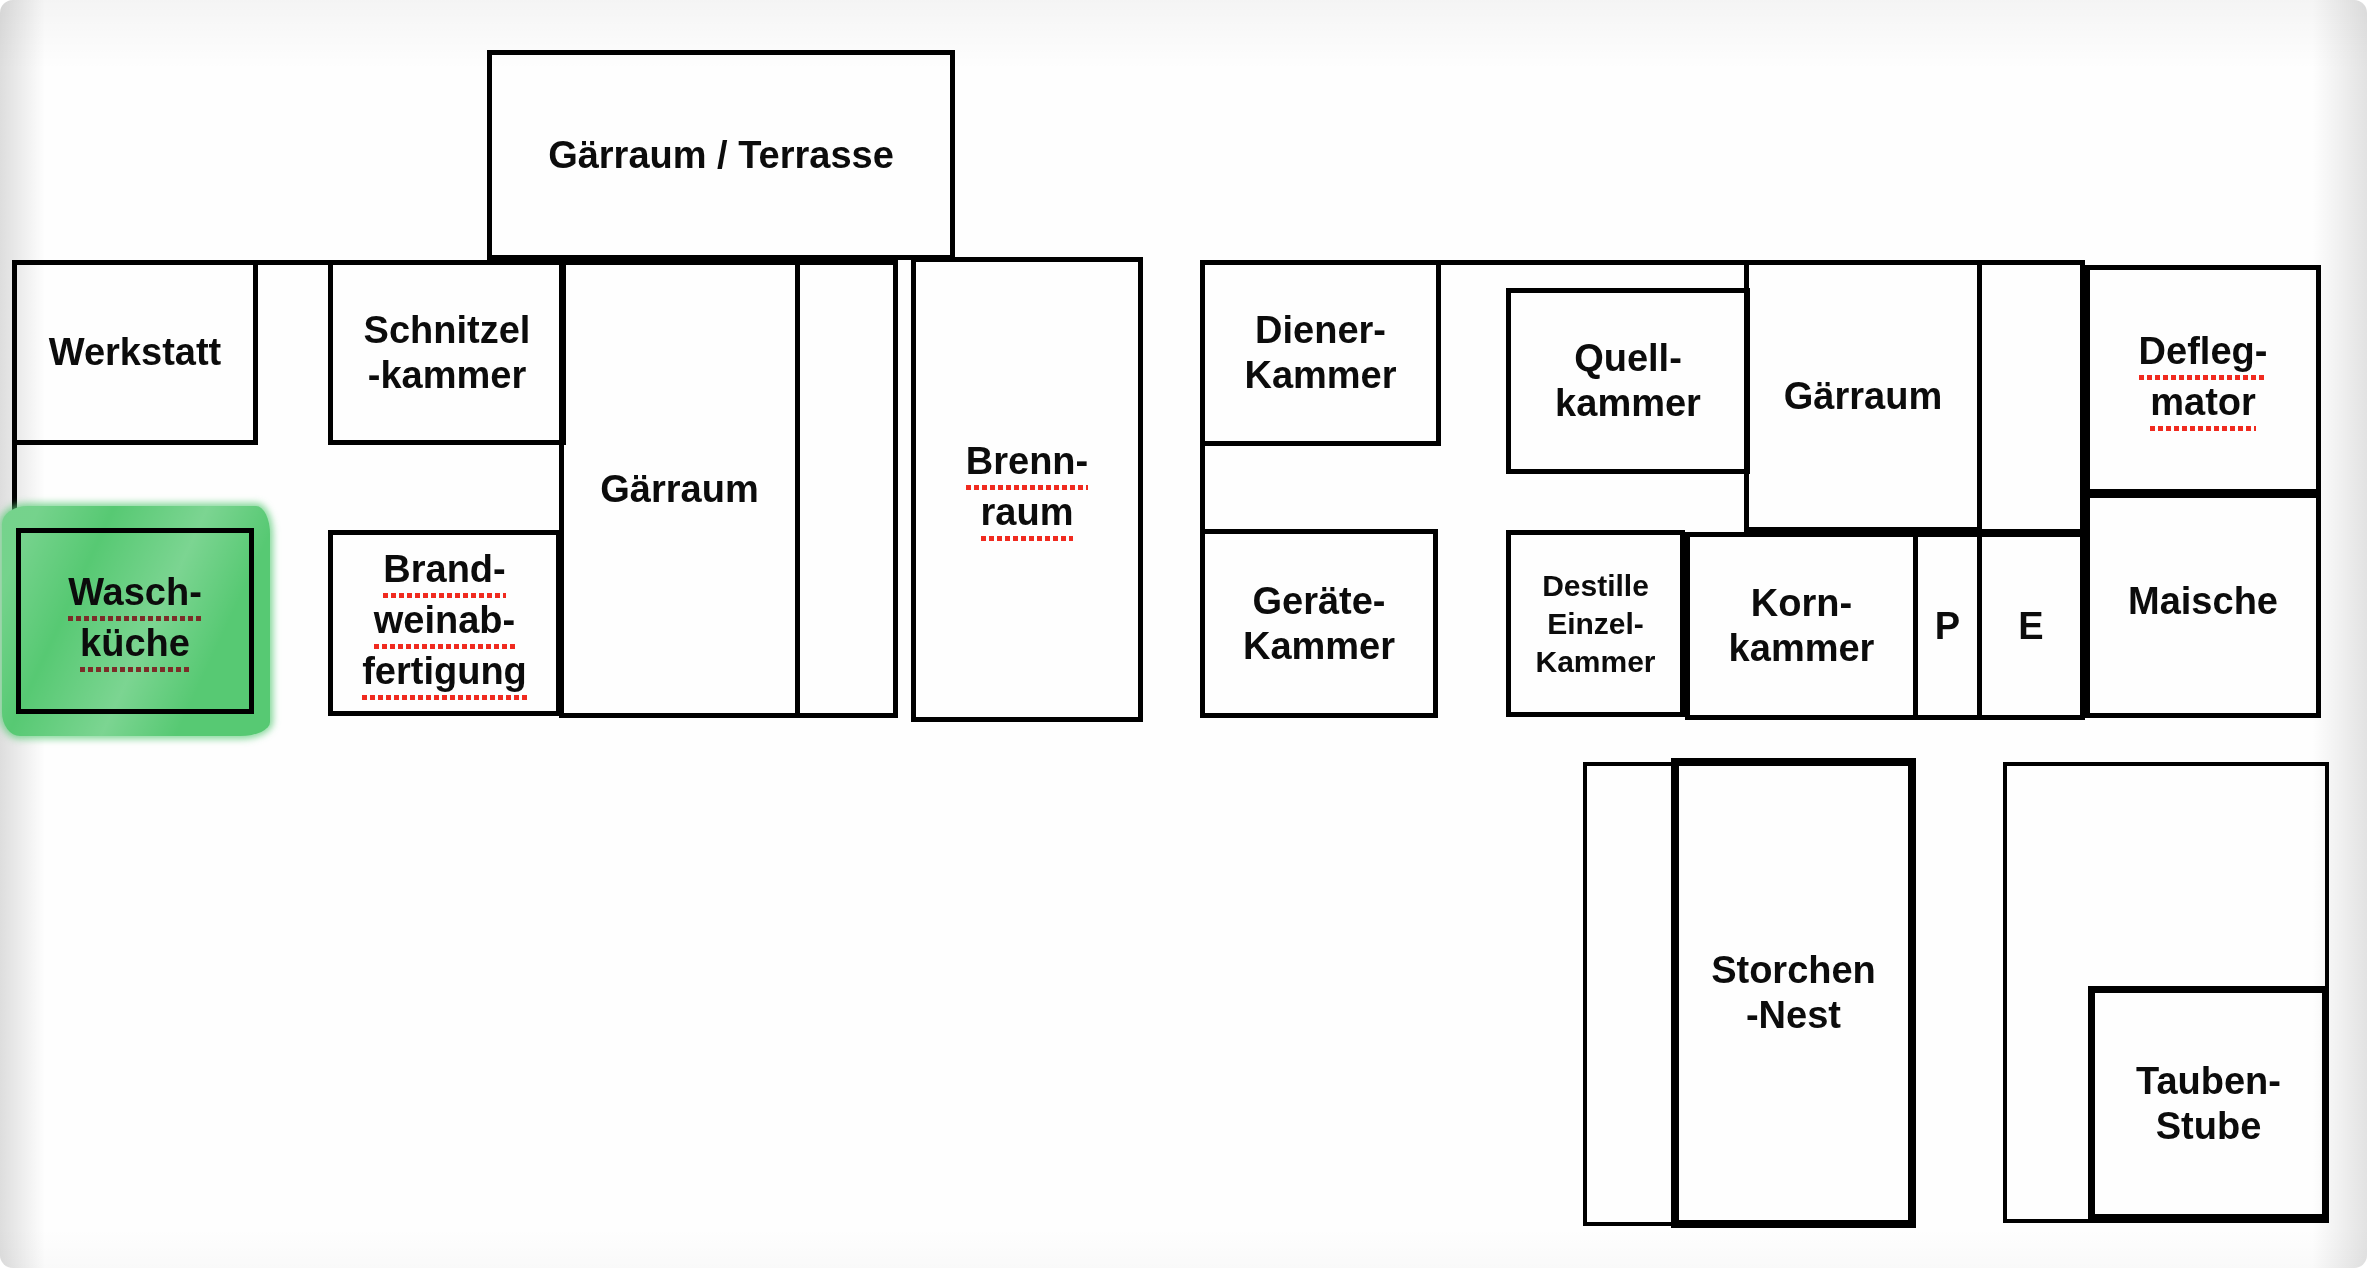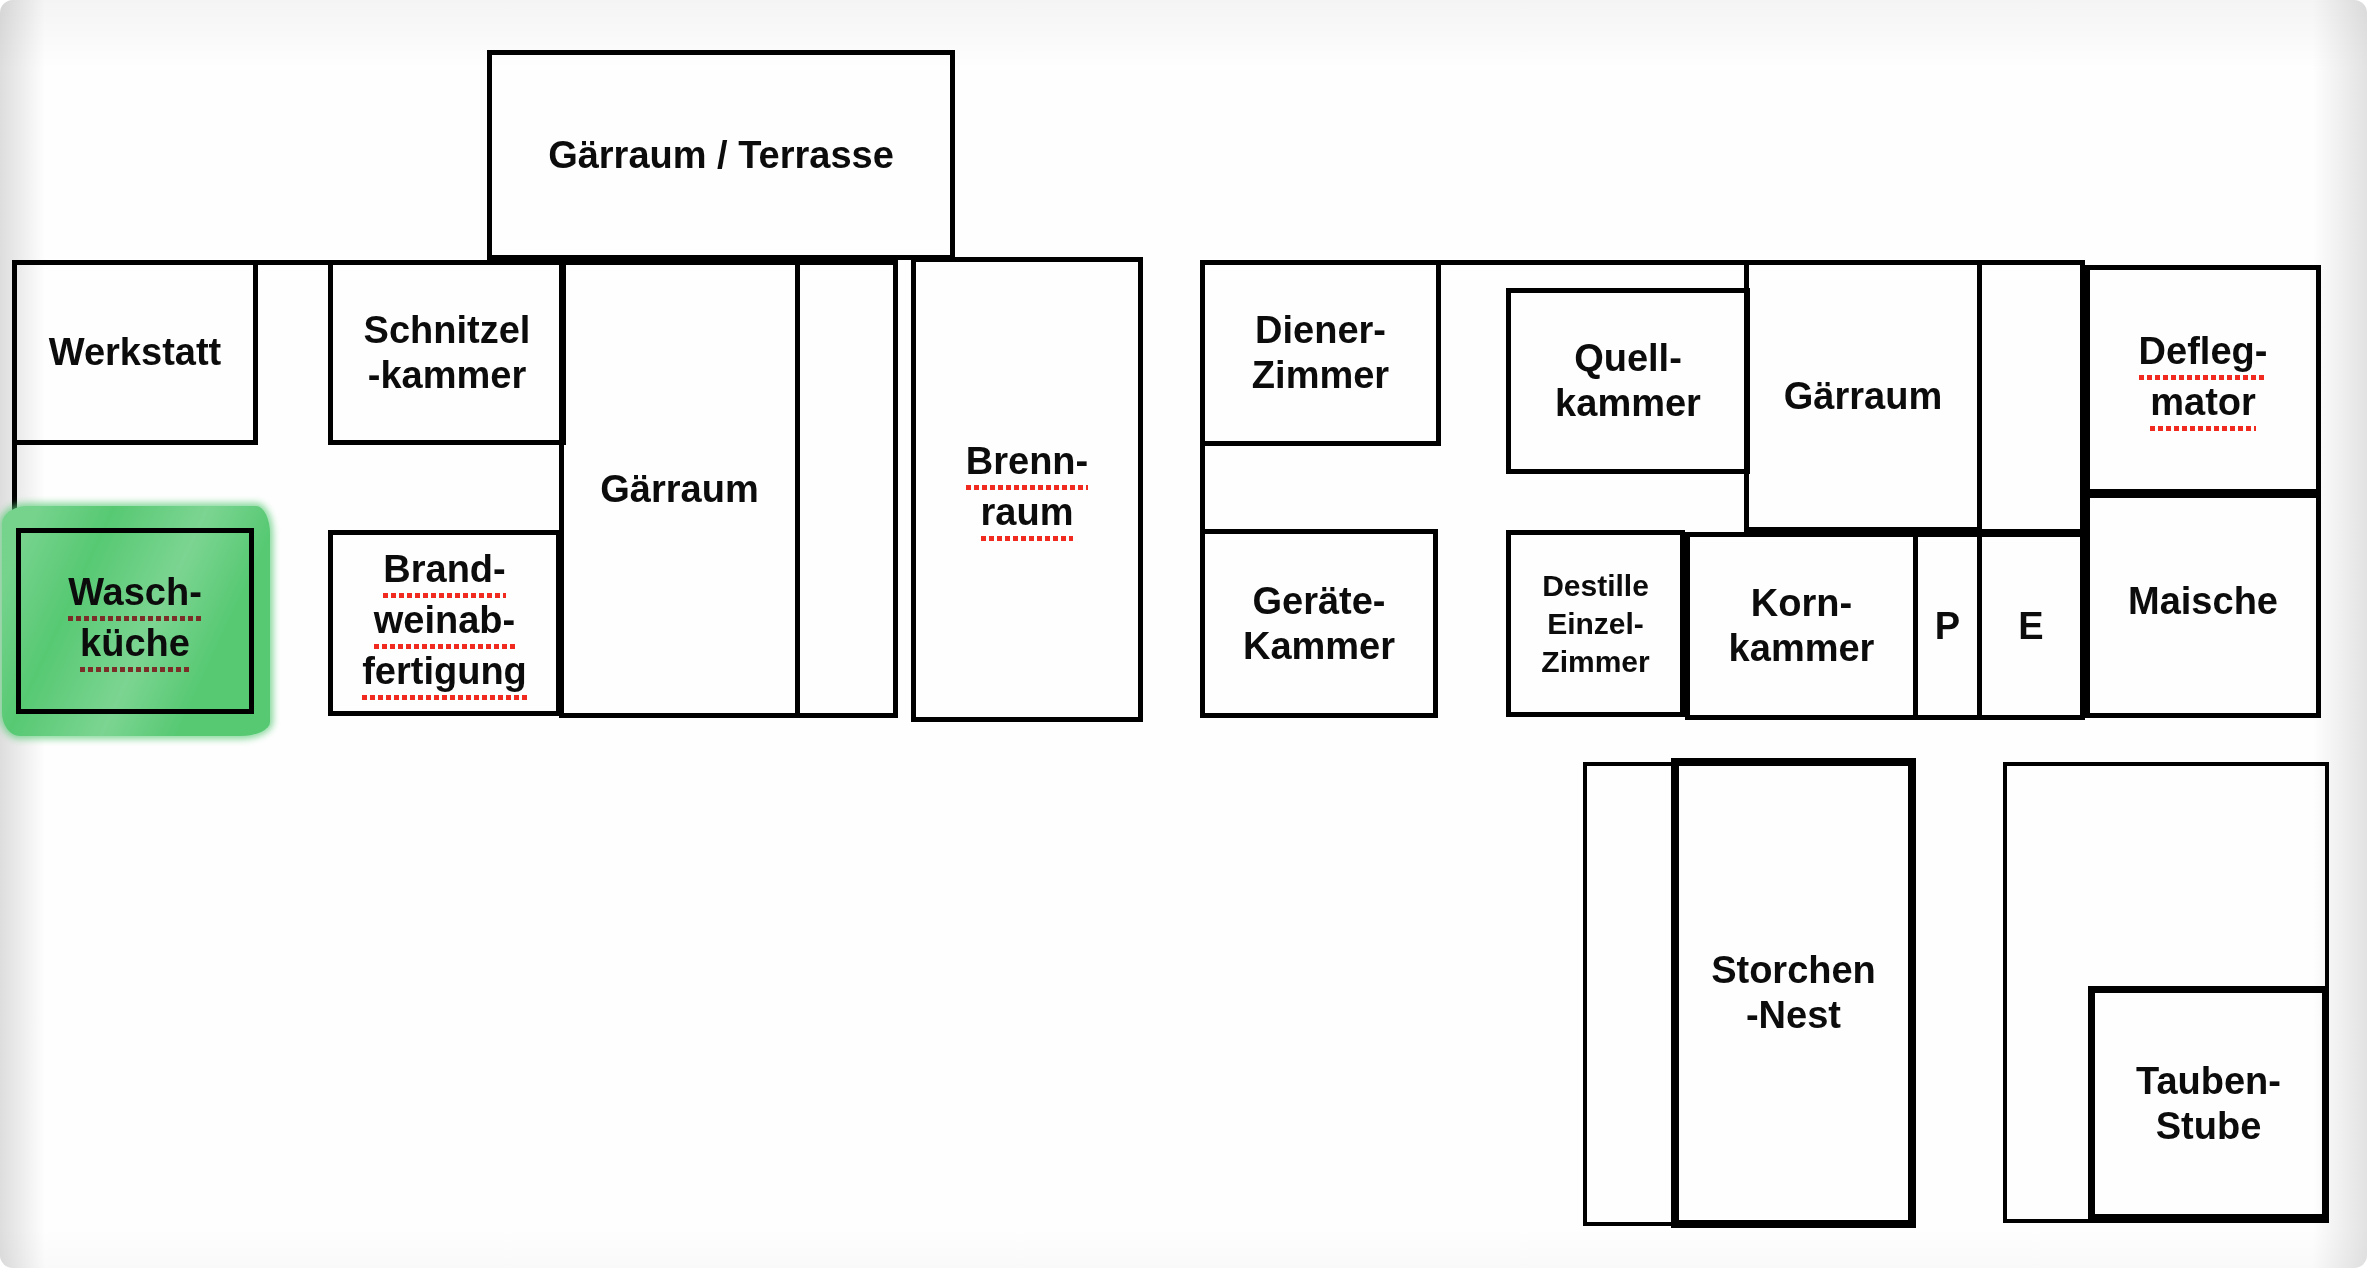--- a/index.html
+++ b/index.html
@@ -110,21 +110,21 @@
       <span class="uline">Brenn-</span>
       <span class="uline">raum</span>
     </div>
   </div>
 
   <div class="wall" style="left:1200px;top:260px;width:884px;height:5px;"></div>
   <div class="wall" style="left:1200px;top:260px;width:5px;height:457px;"></div>
 
   <div class="room" style="left:1200px;top:260px;width:241px;height:186px;">
     <div class="label">Diener-
-Zimmer</div>
+Kammer</div>
   </div>
 
   <div class="room" style="left:1506px;top:260px;width:244px;height:186px;margin-top:28px;">
     <div class="label">Quell-
 kammer</div>
   </div>
 
   <div class="room" style="left:1744px;top:260px;width:238px;height:272px;">
     <div class="label">Gärraum</div>
   </div>
@@ -143,21 +143,21 @@
   </div>
 
   <div class="room" style="left:1200px;top:529px;width:238px;height:189px;">
     <div class="label">Geräte-
 Kammer</div>
   </div>
 
   <div class="room" style="left:1506px;top:530px;width:179px;height:187px;">
     <div class="label small">Destille
 Einzel-
-Zimmer</div>
+Kammer</div>
   </div>
 
   <div class="room" style="left:1685px;top:532px;width:233px;height:188px;">
     <div class="label">Korn-
 kammer</div>
   </div>
 
   <div class="room" style="left:1913px;top:532px;width:69px;height:188px;">
     <div class="label">P</div>
   </div>

